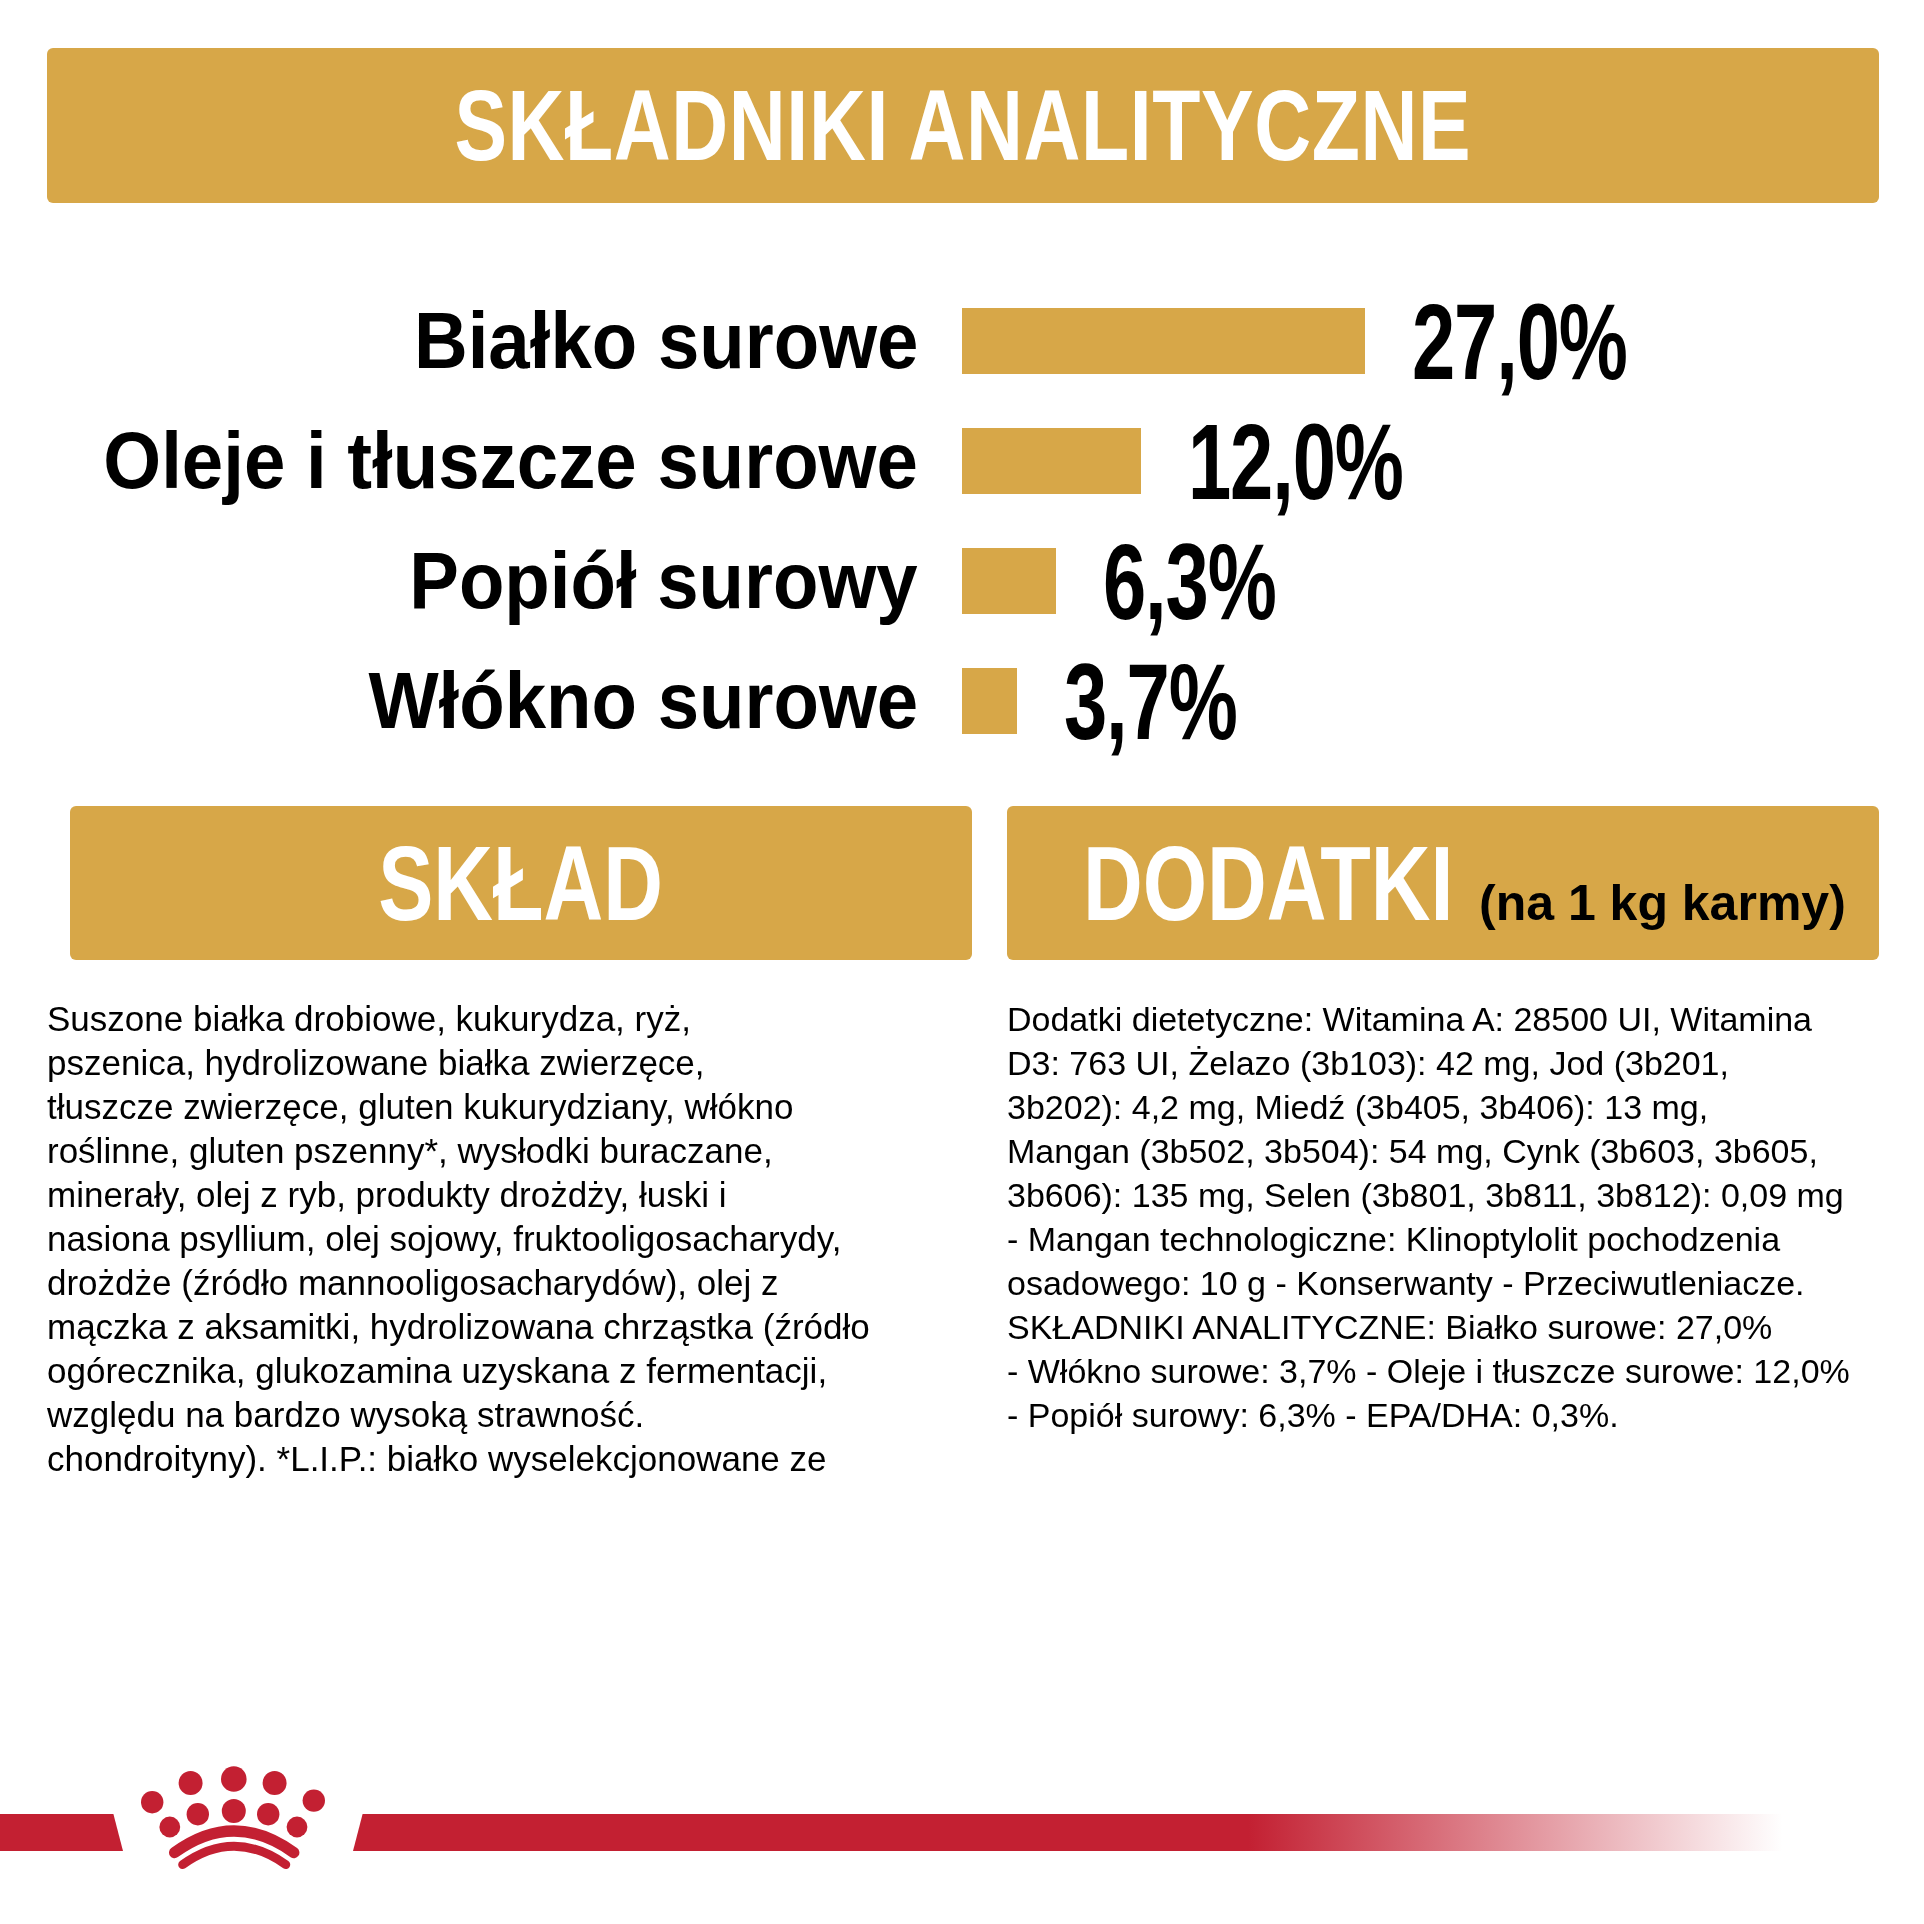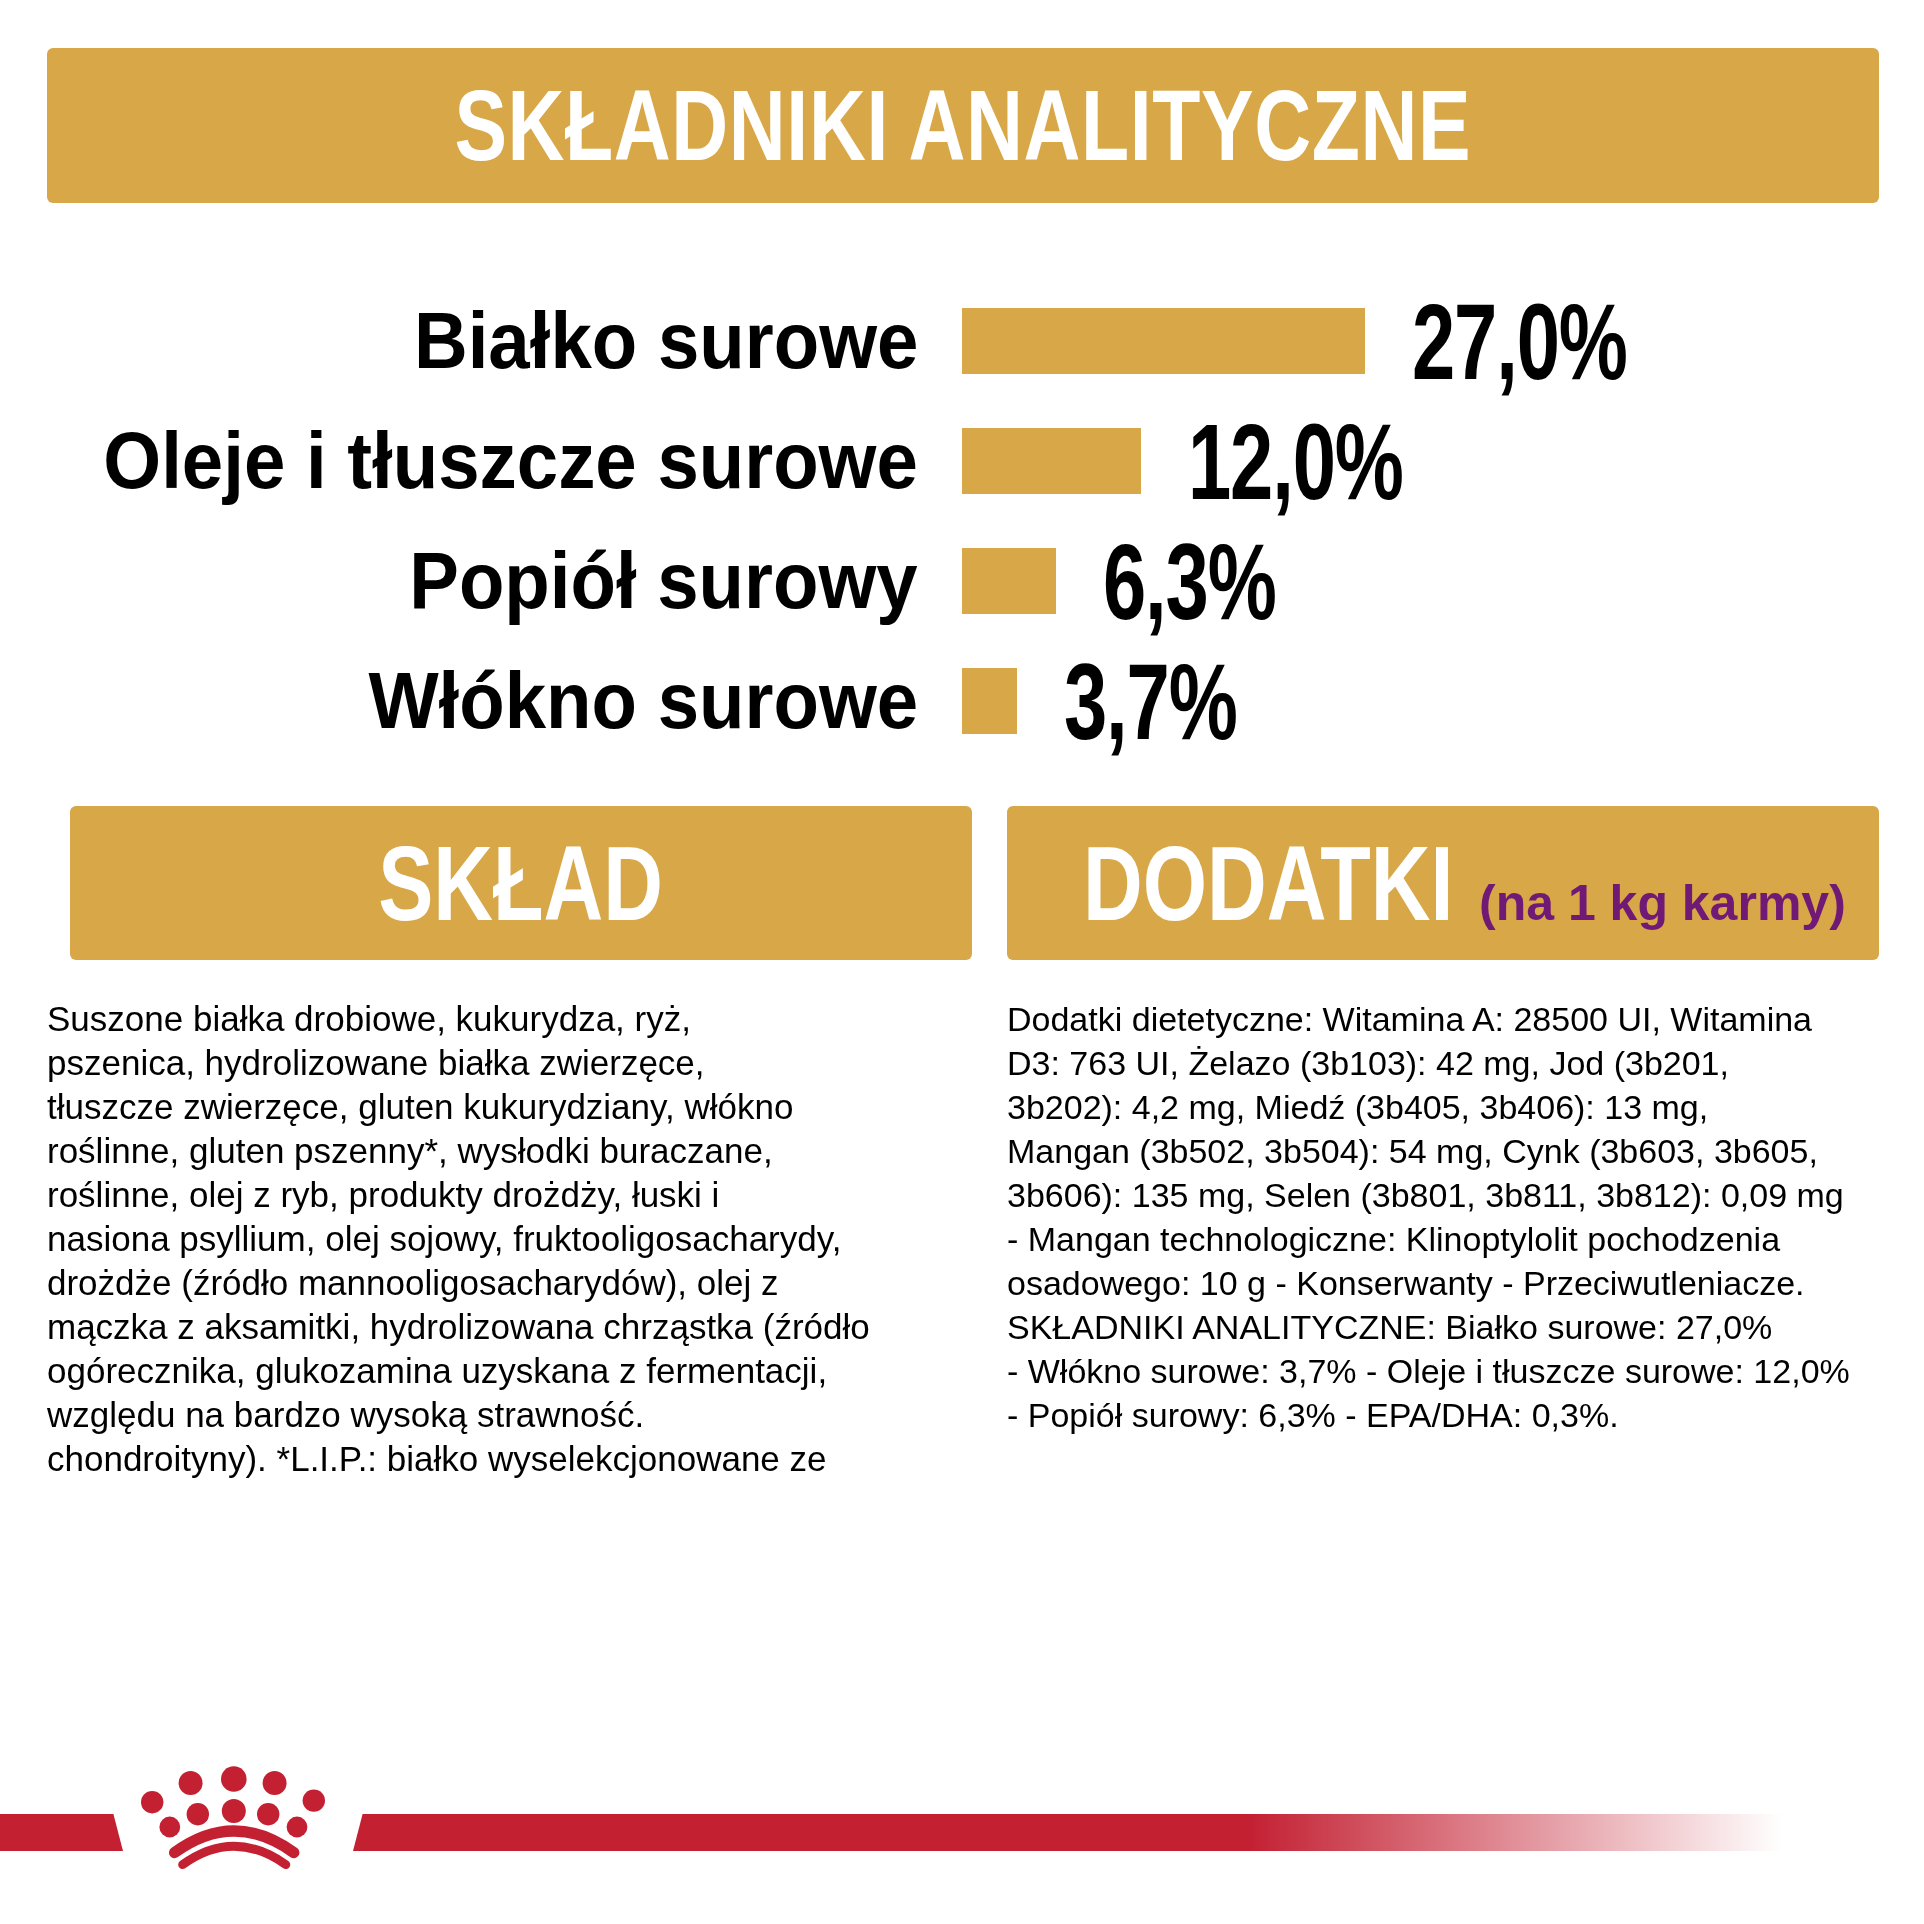--- a/index.html
+++ b/index.html
@@ -26,21 +26,21 @@
     display:inline-block;transform:scaleX(0.72);transform-origin:left center;letter-spacing:-1.6px;
   }
   
   #sklad-banner{left:47px;top:806px;width:902px;height:154px;text-align:center;line-height:154px;margin-left:23px;}
   #dodatki-banner{left:1007px;top:806px;width:872px;height:154px;line-height:154px;padding-left:76px;box-sizing:border-box;white-space:nowrap;}
   .h-big{
     color:#fff;font-weight:bold;font-size:106px;
     display:inline-block;transform:scaleX(0.78);transform-origin:left center;white-space:nowrap;
   }
   #sklad-banner .h-big{transform-origin:center;}
-  .h-small{color:#701a75;font-weight:bold;font-size:50px;margin-left:-79px;}
+  .h-small{color:#000000;font-weight:bold;font-size:50px;margin-left:-79px;}
   
   .textcol{position:absolute;top:997px;}
   #sklad-text{left:47px;width:906px;font-size:35px;}
   #dodatki-text{left:1007px;width:882px;font-size:34px;}
   .bodyline{line-height:44px;white-space:nowrap;}
   
   #crown-logo{position:absolute;left:112px;top:1755px;}
   .stripe{position:absolute;top:1814px;height:37px;}
   #stripe-left{left:0;width:123px;background:#C32032;
     clip-path:polygon(0 0, calc(100% - 9.6px) 0, 100% 100%, 0 100%);}
@@ -81,21 +81,21 @@
 </div>
 
 <div class="banner" id="sklad-banner">
   <span class="h-big">SKŁAD</span>
 </div>
 <div class="textcol" id="sklad-text">
     <div class="bodyline">Suszone białka drobiowe, kukurydza, ryż,</div>
     <div class="bodyline">pszenica, hydrolizowane białka zwierzęce,</div>
     <div class="bodyline">tłuszcze zwierzęce, gluten kukurydziany, włókno</div>
     <div class="bodyline">roślinne, gluten pszenny*, wysłodki buraczane,</div>
-    <div class="bodyline">roślinne, olej z ryb, produkty drożdży, łuski i</div>
+    <div class="bodyline">minerały, olej z ryb, produkty drożdży, łuski i</div>
     <div class="bodyline">nasiona psyllium, olej sojowy, fruktooligosacharydy,</div>
     <div class="bodyline">drożdże (źródło mannooligosacharydów), olej z</div>
     <div class="bodyline">mączka z aksamitki, hydrolizowana chrząstka (źródło</div>
     <div class="bodyline">ogórecznika, glukozamina uzyskana z fermentacji,</div>
     <div class="bodyline">względu na bardzo wysoką strawność.</div>
     <div class="bodyline">chondroityny). *L.I.P.: białko wyselekcjonowane ze</div>
   </div>
 
 <div class="banner" id="dodatki-banner">
   <span class="h-big">DODATKI</span><span class="h-small">(na 1 kg karmy)</span>

